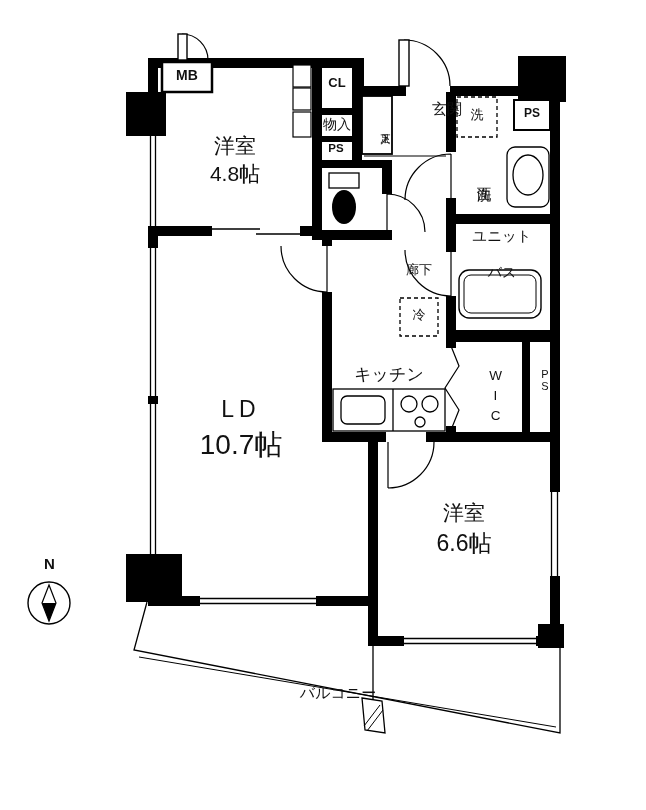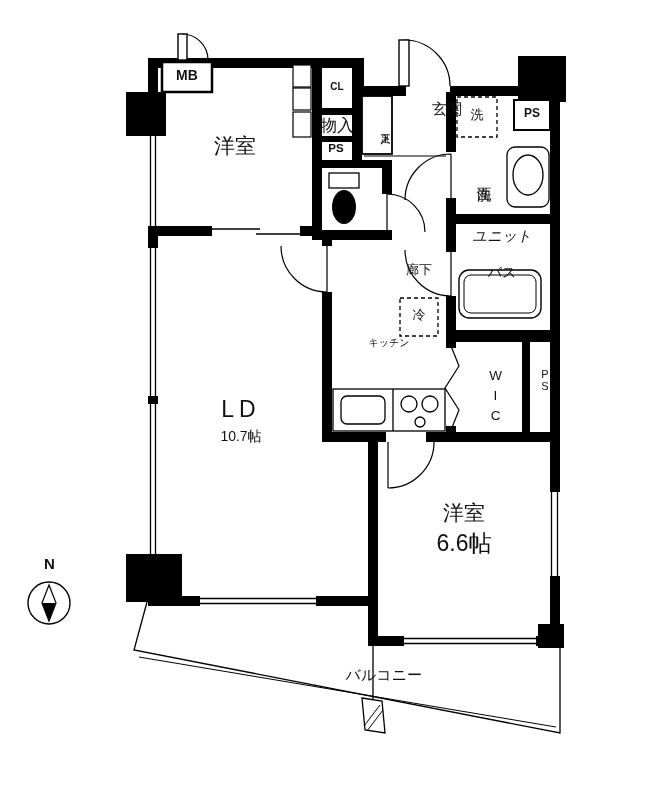--- a/index.html
+++ b/index.html
@@ -131,40 +131,41 @@
     </g>
 
     <g>
       <circle cx="49" cy="603" r="21" fill="none" stroke="#000" stroke-width="1.4"></circle>
       <path d="M 49 585 L 42 603 L 49 621 L 56 603 Z" fill="#fff" stroke="#000" stroke-width="1.2"></path>
       <path d="M 42 603 L 49 621 L 56 603 Z" fill="#000"></path>
     </g>
   </svg>
 
   <div class="lbl b" style="left:162px;top:67px;width:50px;font-size:14px;">MB</div>
-  <div class="lbl b" style="left:312px;top:81px;width:50px;font-size:10px;">CL</div>
-  <div class="lbl" style="left:312px;top:116px;width:50px;font-size:17px;">物入</div>
+  <div class="lbl b" style="left:312px;top:75px;width:50px;font-size:13px;">CL</div>
+  <div class="lbl" style="left:312px;top:116px;width:50px;font-size:14px;">物入</div>
   <div class="lbl b" style="left:312px;top:142px;width:48px;font-size:11.5px;">PS</div>
   <div class="lbl vert" style="left:365px;top:99px;width:26px;height:54px;font-size:10px;">下足入</div>
   <div class="lbl" style="left:394px;top:100px;width:54px;font-size:15px;padding-left:26px;">玄関</div>
   <div class="lbl" style="left:457px;top:107px;width:40px;font-size:13px;">洗</div>
   <div class="lbl b" style="left:514px;top:106px;width:36px;font-size:12px;">PS</div>
   <div class="lbl vert" style="left:464px;top:146px;width:28px;height:60px;font-size:14.5px;">洗面</div>
-  <div class="lbl" style="left:452px;top:228px;width:100px;font-size:14.5px;font-style:italic;">ユニット</div>
+  <div class="lbl" style="left:452px;top:228px;width:100px;font-size:14.5px;">ユニット</div>
   <div class="lbl" style="left:452px;top:264px;width:100px;font-size:14px;">バス</div>
   <div class="lbl" style="left:390px;top:262px;width:58px;font-size:13px;">廊下</div>
   <div class="lbl" style="left:400px;top:307px;width:38px;font-size:13px;">冷</div>
-  <div class="lbl" style="left:334px;top:337px;width:110px;font-size:10px;">キッチン</div>
+  <div class="lbl" style="left:334px;top:365px;width:110px;font-size:17px;">キッチン</div>
   <div class="lbl vert" style="left:477px;top:356px;width:26px;height:84px;font-size:13.5px;letter-spacing:5px;">WIC</div>
   <div class="lbl vert" style="left:527px;top:354px;width:24px;height:52px;font-size:11px;">PS</div>
 
   <div class="lbl" style="left:158px;top:133px;width:154px;font-size:21px;">洋室</div>
+  <div class="lbl" style="left:158px;top:161px;width:154px;font-size:21px;">4.8帖</div>
 
   <div class="lbl" style="left:156px;top:396px;width:170px;font-size:23px;letter-spacing:5px;text-align:center;">LD</div>
-  <div class="lbl" style="left:156px;top:428px;width:170px;font-size:14px;">10.7帖</div>
+  <div class="lbl" style="left:156px;top:428px;width:170px;font-size:28px;">10.7帖</div>
 
   <div class="lbl" style="left:380px;top:500px;width:168px;font-size:21px;">洋室</div>
   <div class="lbl" style="left:380px;top:530px;width:168px;font-size:23px;">6.6帖</div>
 
-  <div class="lbl" style="left:254px;top:666px;width:168px;font-size:15px;text-align:right;">バルコニー</div>
+  <div class="lbl" style="left:254px;top:684px;width:168px;font-size:15px;">バルコニー</div>
   <div class="lbl b" style="left:33px;top:555px;width:33px;font-size:15px;">N</div>
 
 </div>
 
 </body></html>

